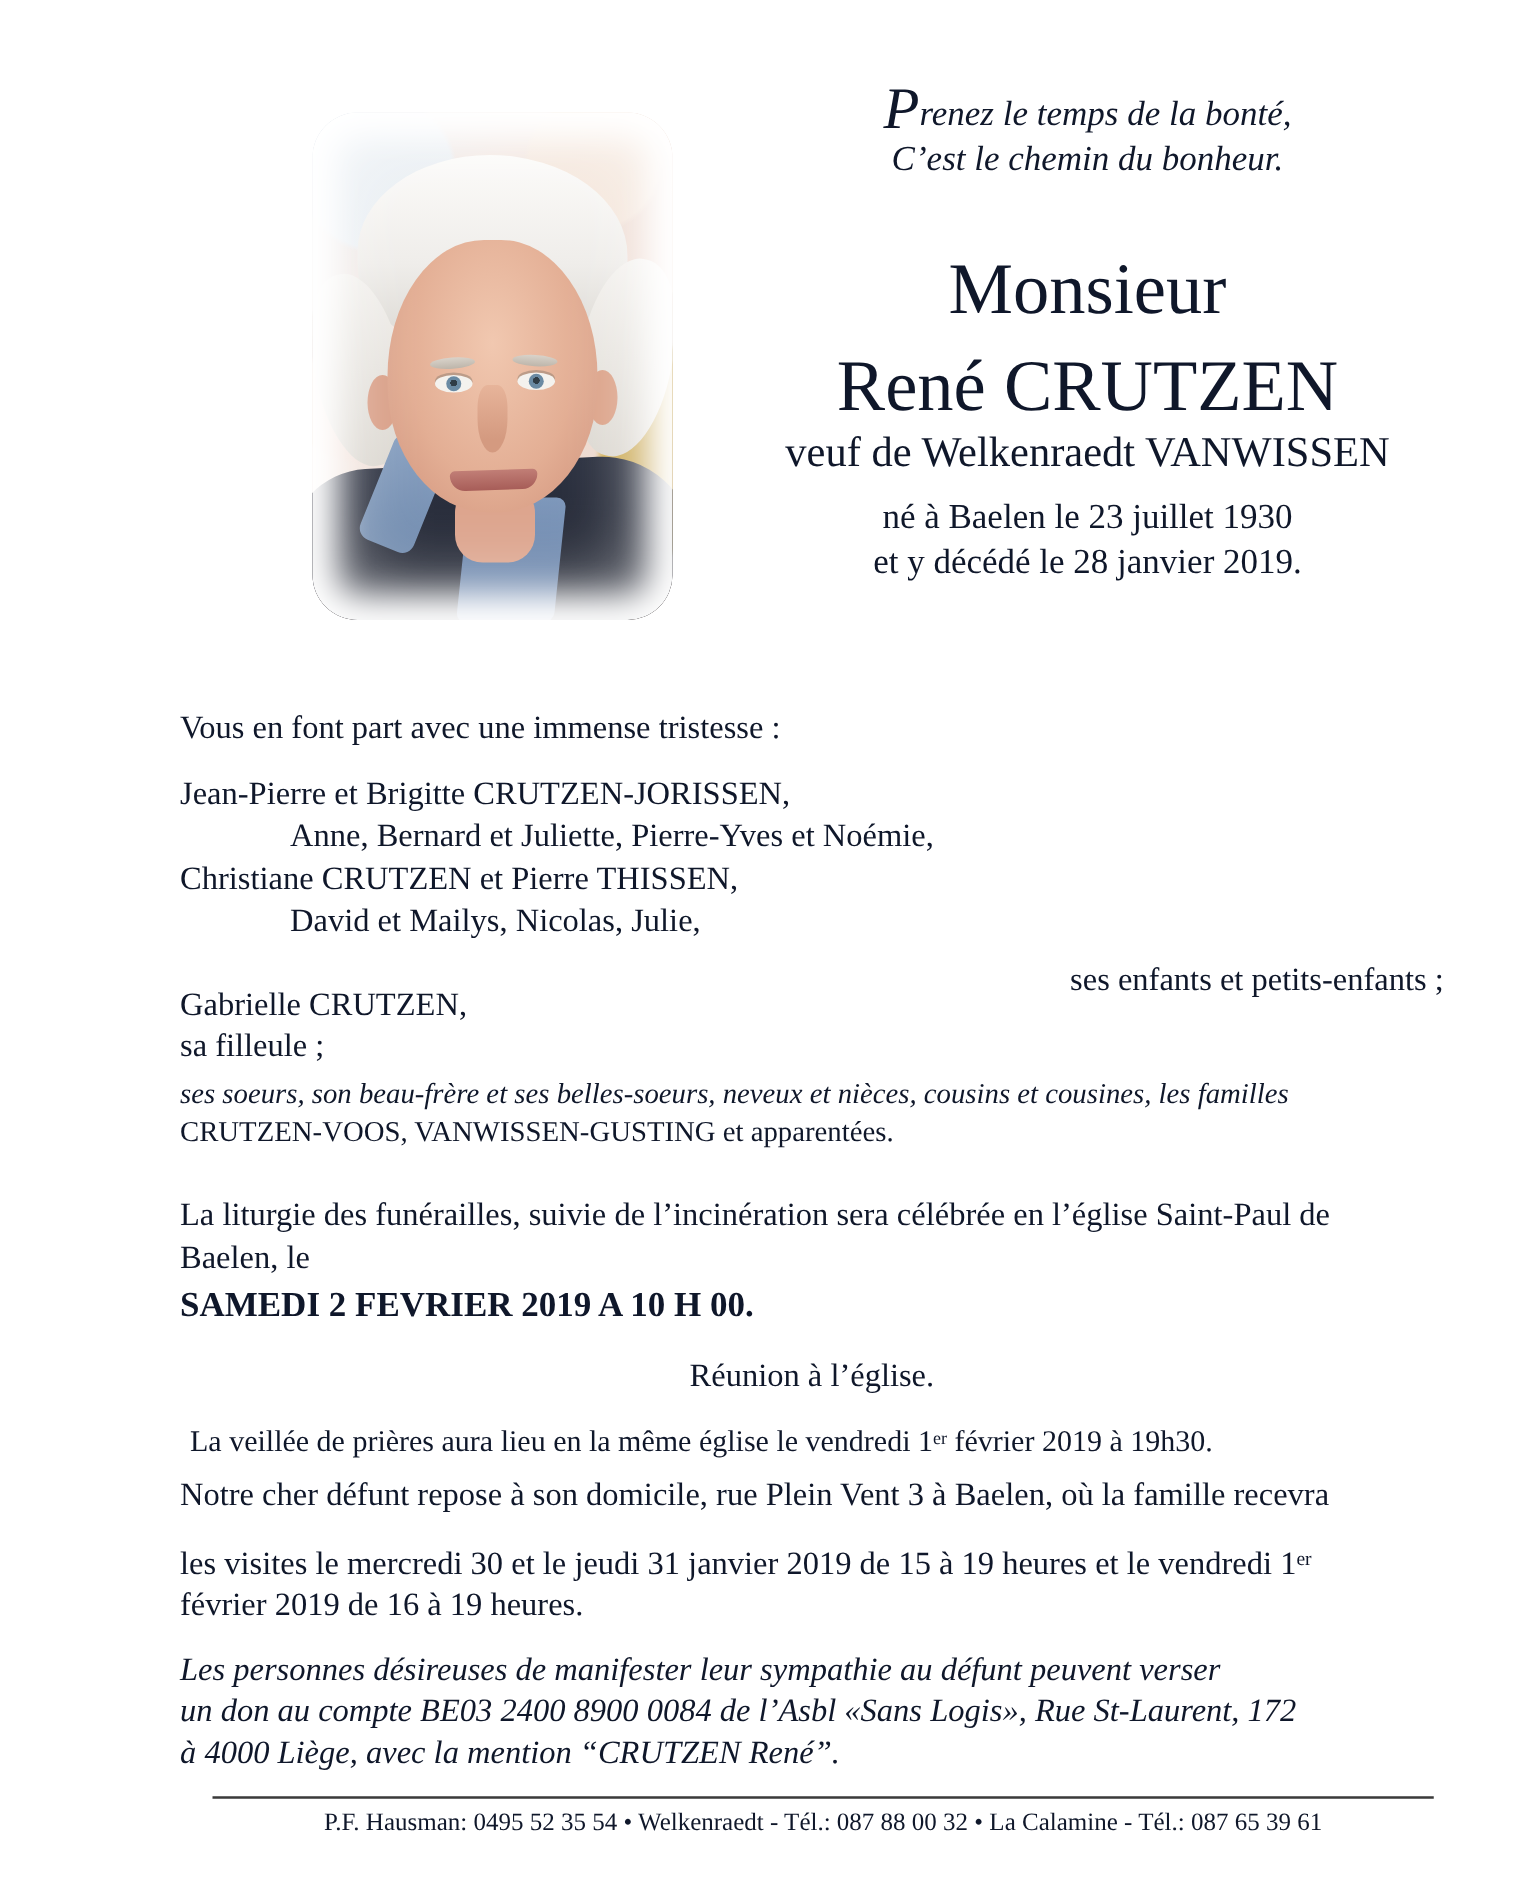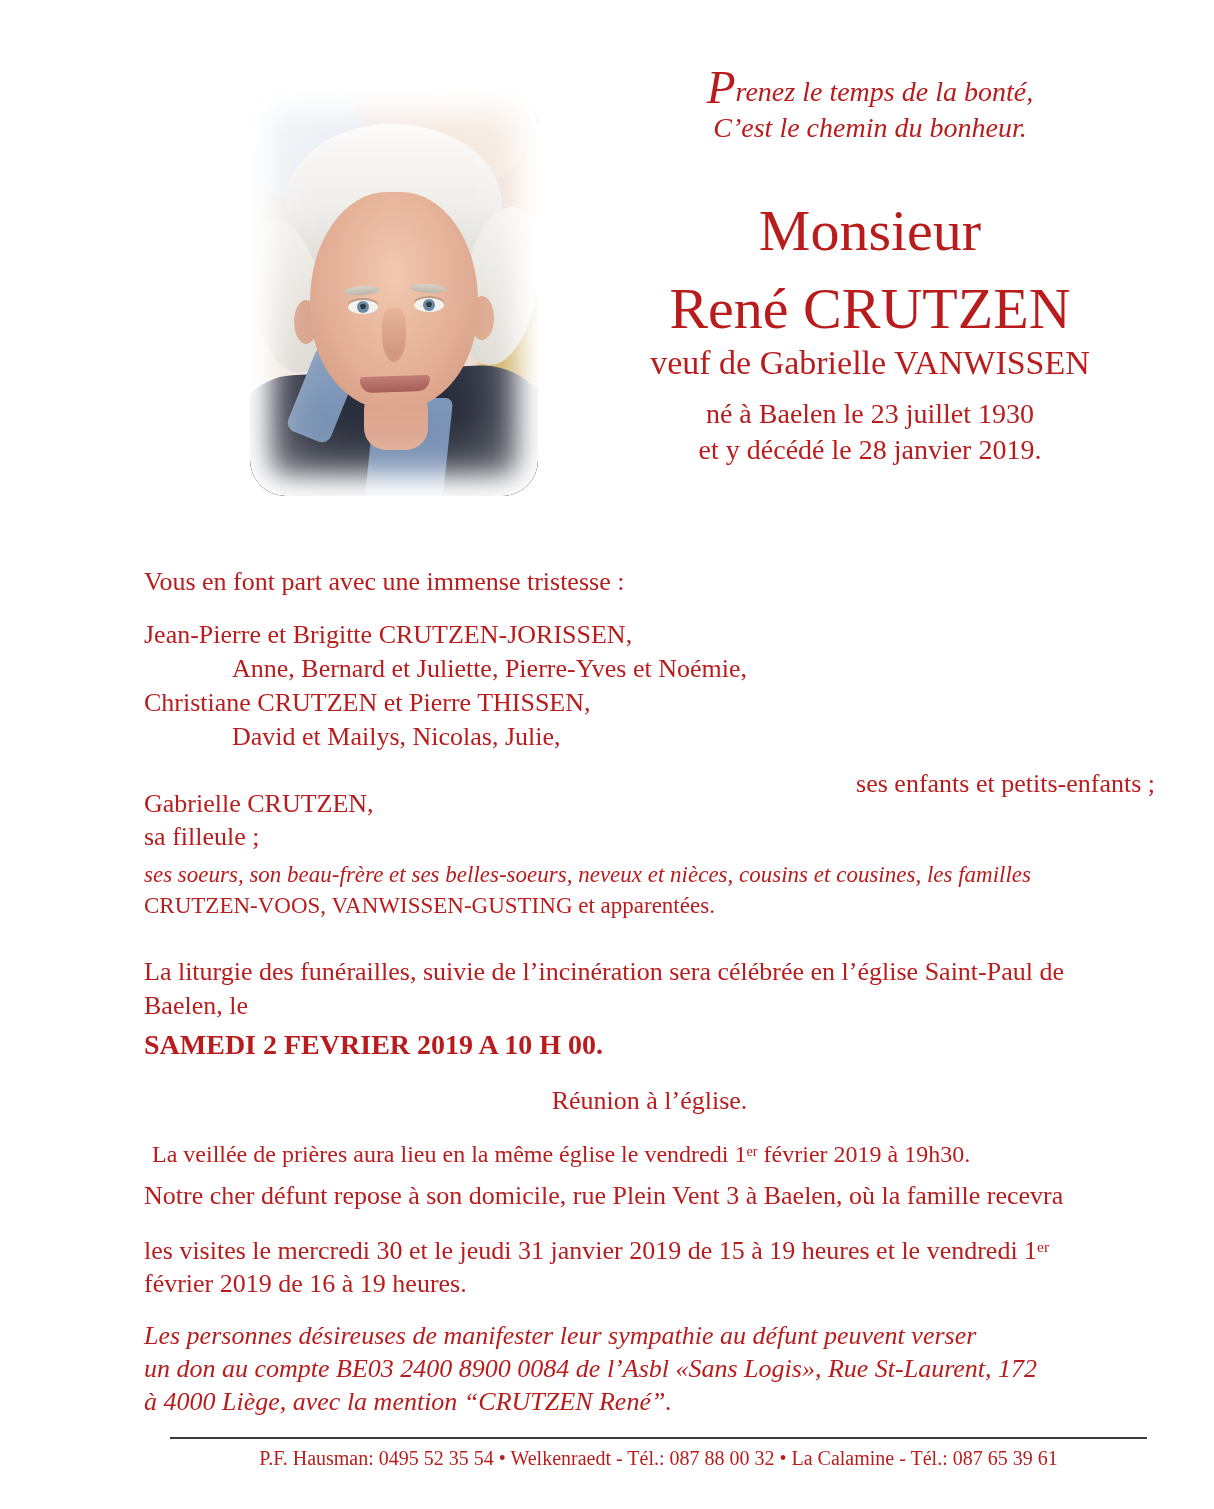--- a/index.html
+++ b/index.html
@@ -1,18 +1,18 @@
 <!DOCTYPE html>
 <html><head>
 <meta charset="utf-8">
 <style>
   html,body{margin:0;padding:0;background:#ffffff;}
   .page{
     position:relative;width:1214px;height:1509px;background:#ffffff;
-    color:#b91c1c;font-family:"Liberation Serif","DejaVu Serif",serif;
+    color:#0f172a;font-family:"Liberation Serif","DejaVu Serif",serif;
     overflow:hidden;
   }
   .abs{position:absolute;}
 
   
   .photo{left:250px;top:90px;width:288px;height:406px;border-radius:36px;overflow:hidden;}
   .photo > div{position:absolute;}
   .p-bg{inset:0;background:
     radial-gradient(circle at 18% 12%, rgba(234,240,245,.9) 0 14%, transparent 15%),
     radial-gradient(circle at 78% 10%, rgba(246,233,222,.8) 0 12%, transparent 13%),
@@ -132,21 +132,21 @@
     <div class="p-vignette"></div>
   </div>
 
   <div class="abs quote">
     <div><span class="quote-initial">P</span><span>renez le temps de la bonté,</span></div>
     <div>C’est le chemin du bonheur.</div>
   </div>
 
   <div class="abs tcenter salutation">Monsieur</div>
   <div class="abs tcenter deceased-name">René CRUTZEN</div>
-  <div class="abs tcenter widower">veuf de Gabrielle VANWISSEN</div>
+  <div class="abs tcenter widower">veuf de Welkenraedt VANWISSEN</div>
   <div class="abs tcenter birth">né à Baelen le 23 juillet 1930</div>
   <div class="abs tcenter death">et y décédé le 28 janvier 2019.</div>
 
   <div class="abs col intro">Vous en font part avec une immense tristesse :</div>
   <div class="abs col fam1">Jean-Pierre et Brigitte CRUTZEN-JORISSEN,</div>
   <div class="abs col fam2">Anne, Bernard et Juliette, Pierre-Yves et Noémie,</div>
   <div class="abs col fam3">Christiane CRUTZEN et Pierre THISSEN,</div>
   <div class="abs col fam4">David et Mailys, Nicolas, Julie,</div>
   <div class="abs col rel-children">ses enfants et petits-enfants ;</div>
   <div class="abs col goddaughter">Gabrielle CRUTZEN,</div>

